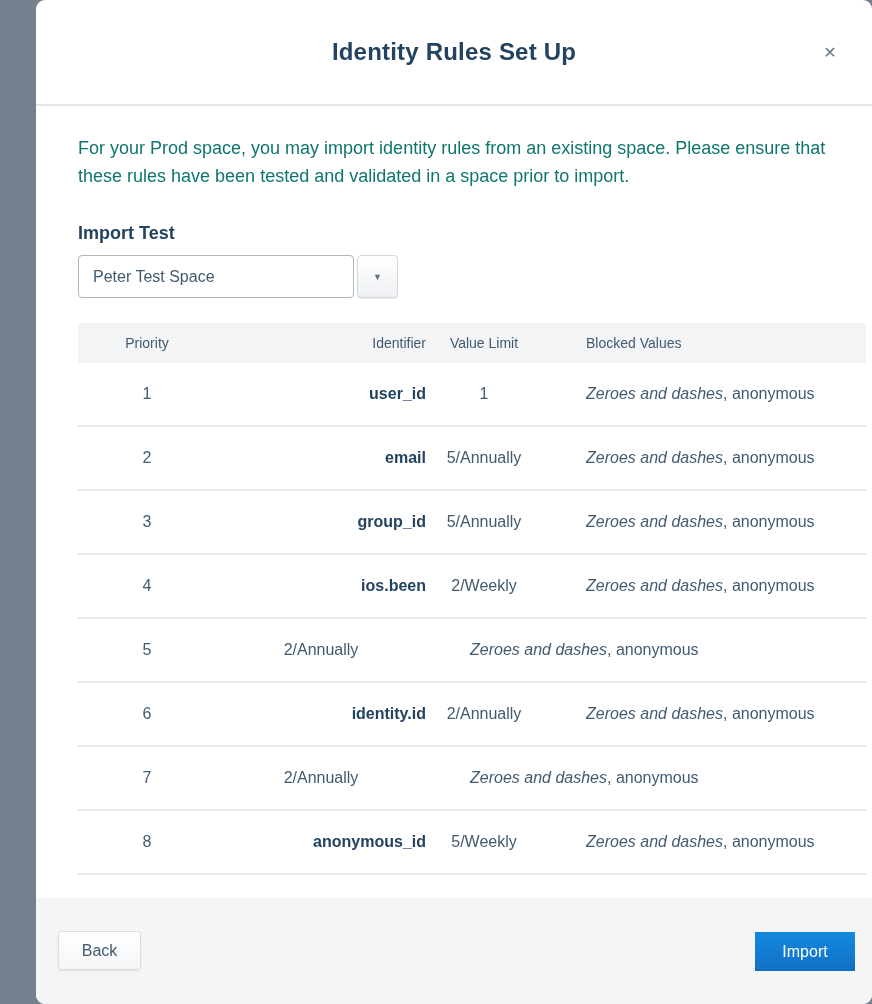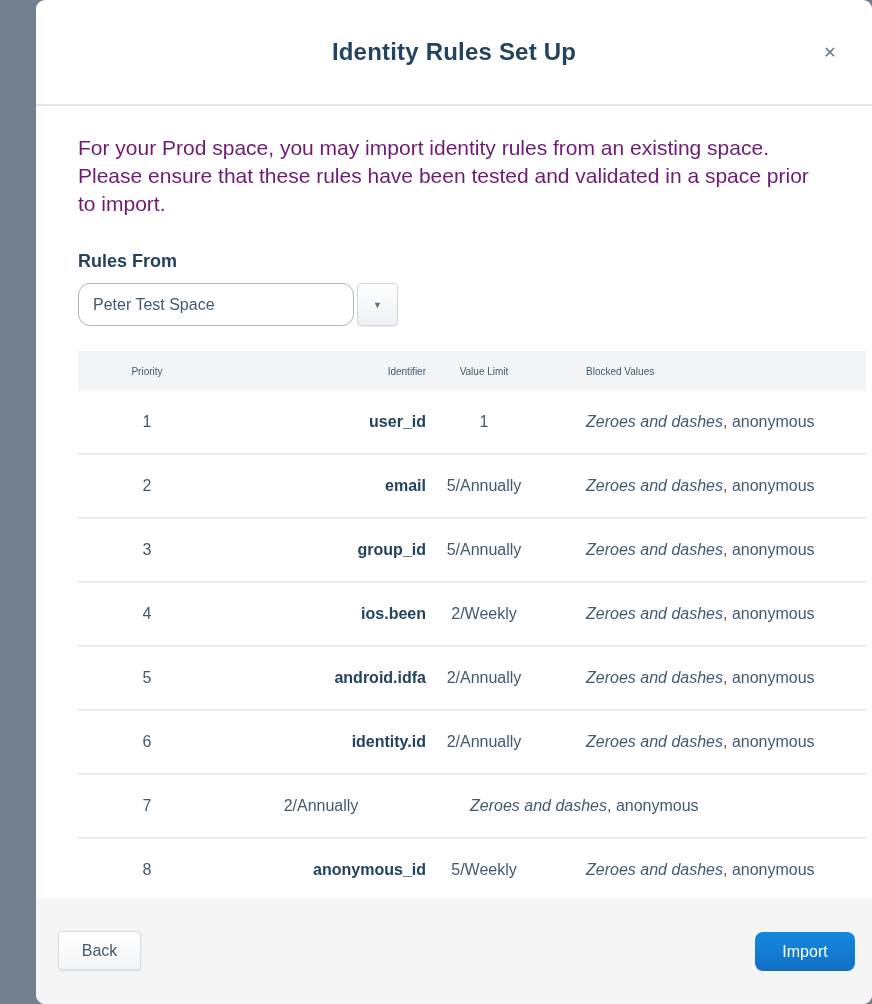--- a/index.html
+++ b/index.html
@@ -31,34 +31,34 @@
     position:absolute; right:26px; top:36px;
     width:32px; height:32px;
     display:flex; align-items:center; justify-content:center;
     font-size:16px; color:#66788a; cursor:pointer;
     background:none; border:none;
   }
   
   .description {
     margin:28px 42px 0 42px;
     max-width:758px;
-    font-size:21px; line-height:28px; color:#701a75;
+    font-size:18px; line-height:28px; color:#0f766e;
   }
   
   .import-from-label {
     margin:33px 42px 0 42px;
     font-size:18px; font-weight:700; color:#234361;
   }
   .select-row {
     margin:11px 42px 0 42px;
     display:flex; align-items:stretch; height:43px;
   }
   .select-input {
     width:276px; height:43px;
-    border:1px solid #aeb6be; border-radius:12px;
+    border:1px solid #aeb6be; border-radius:4px;
     background:#ffffff;
     font-family:"Liberation Sans", sans-serif;
     font-size:16px; color:#425a70;
     padding:0 14px;
     outline:none;
   }
   .select-caret-btn {
     width:41px; height:43px; margin-left:3px;
     border:1px solid #d4d8dd; border-radius:4px;
     background:linear-gradient(#ffffff, #eef0f3);
@@ -69,21 +69,21 @@
   }
   
   .rules-table { margin:25px 42px 0 42px; width:788px; }
   .t-head, .t-row {
     display:grid;
     grid-template-columns:138px 210px 116px 1fr;
     align-items:center;
   }
   .t-head {
     height:40px; background:#f3f4f6;
-    font-size:10px; color:#425a70;
+    font-size:14px; color:#425a70;
   }
   .t-row {
     height:64px;
     border-bottom:2px solid #ebebed;
     font-size:16px; color:#425a70;
   }
   .c-priority { text-align:center; }
   .c-identifier { padding-left:16px;text-align:right; }
   .t-row .c-identifier { font-weight:700; color:#234361; }
   .c-value { text-align:center; }
@@ -101,40 +101,40 @@
     border:1px solid #d8dbe0; border-radius:4px;
     box-shadow:0 1px 2px rgba(67,90,111,.14);
     font-family:"Liberation Sans", sans-serif;
     font-size:16px; color:#425a70;
     cursor:pointer;
   }
   .import-btn {
     position:absolute; right:17px; top:34px;
     width:100px; height:39px;
     background:linear-gradient(#1489e0, #1170c4);
-    border:none; border-radius:8px;
+    border:none; border-radius:0;
     font-family:"Liberation Sans", sans-serif;
     font-size:16px; font-weight:500; color:#ffffff;
     cursor:pointer;
   }
 </style>
 </head>
 <body>
 
 <div class="stage">
   <div class="modal">
 
     <div class="modal-header">
       <div class="modal-title">Identity Rules Set Up</div>
       <button class="close-btn">✕</button>
     </div>
 
     <p class="description">For your Prod space, you may import identity rules from an existing space. Please ensure that these rules have been tested and validated in a space prior to import.</p>
 
-    <div class="import-from-label">Rules From</div>
+    <div class="import-from-label">Import Test</div>
 
     <div class="select-row">
       <input class="select-input" type="text" readonly="" value="Peter Test Space" style="">
       <div class="select-caret-btn">
         <span>▼</span>
       </div>
     </div>
 
     <div class="rules-table">
       <div class="t-head">
@@ -167,21 +167,20 @@
 
       <div class="t-row">
         <div class="c-priority">4</div>
         <div class="c-identifier">ios.been</div>
         <div class="c-value">2/Weekly</div>
         <div class="c-blocked"><span class="blocked-italic">Zeroes and dashes</span><span>, anonymous</span></div>
       </div>
 
       <div class="t-row">
         <div class="c-priority">5</div>
-        <div class="c-identifier">android.idfa</div>
         <div class="c-value">2/Annually</div>
         <div class="c-blocked"><span class="blocked-italic">Zeroes and dashes</span><span>, anonymous</span></div>
       </div>
 
       <div class="t-row">
         <div class="c-priority">6</div>
         <div class="c-identifier">identity.id</div>
         <div class="c-value">2/Annually</div>
         <div class="c-blocked"><span class="blocked-italic">Zeroes and dashes</span><span>, anonymous</span></div>
       </div>

